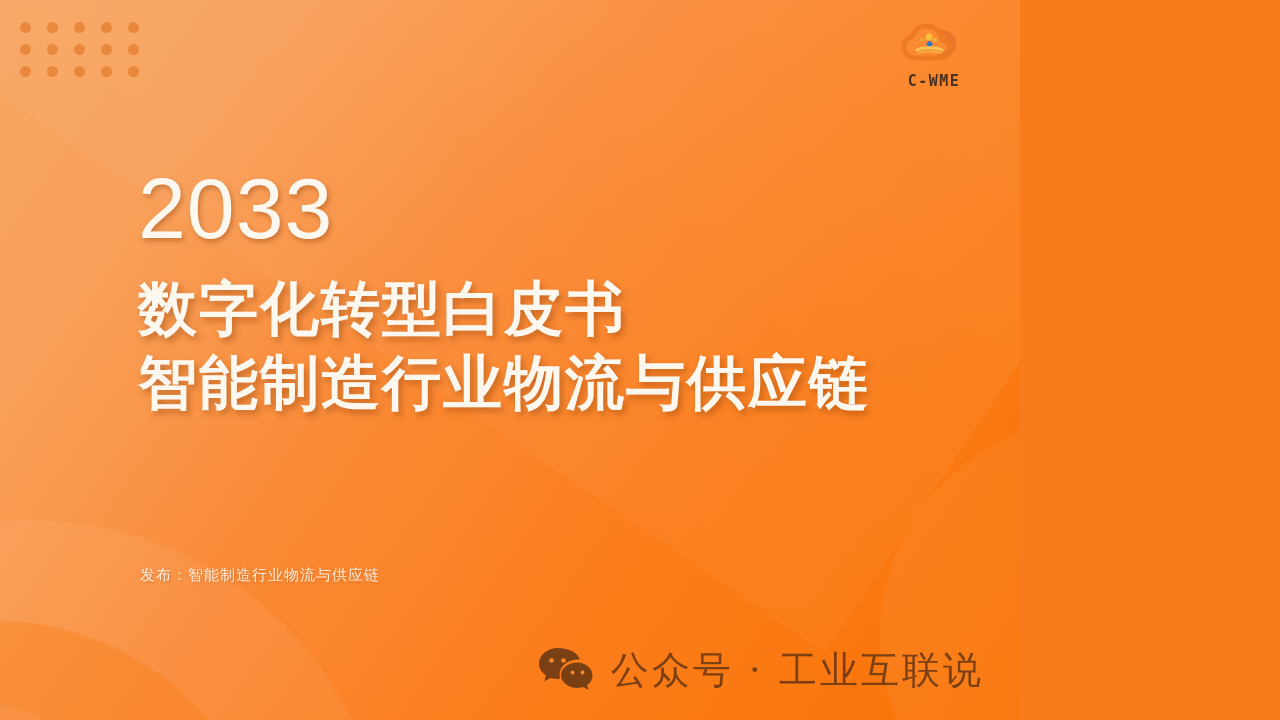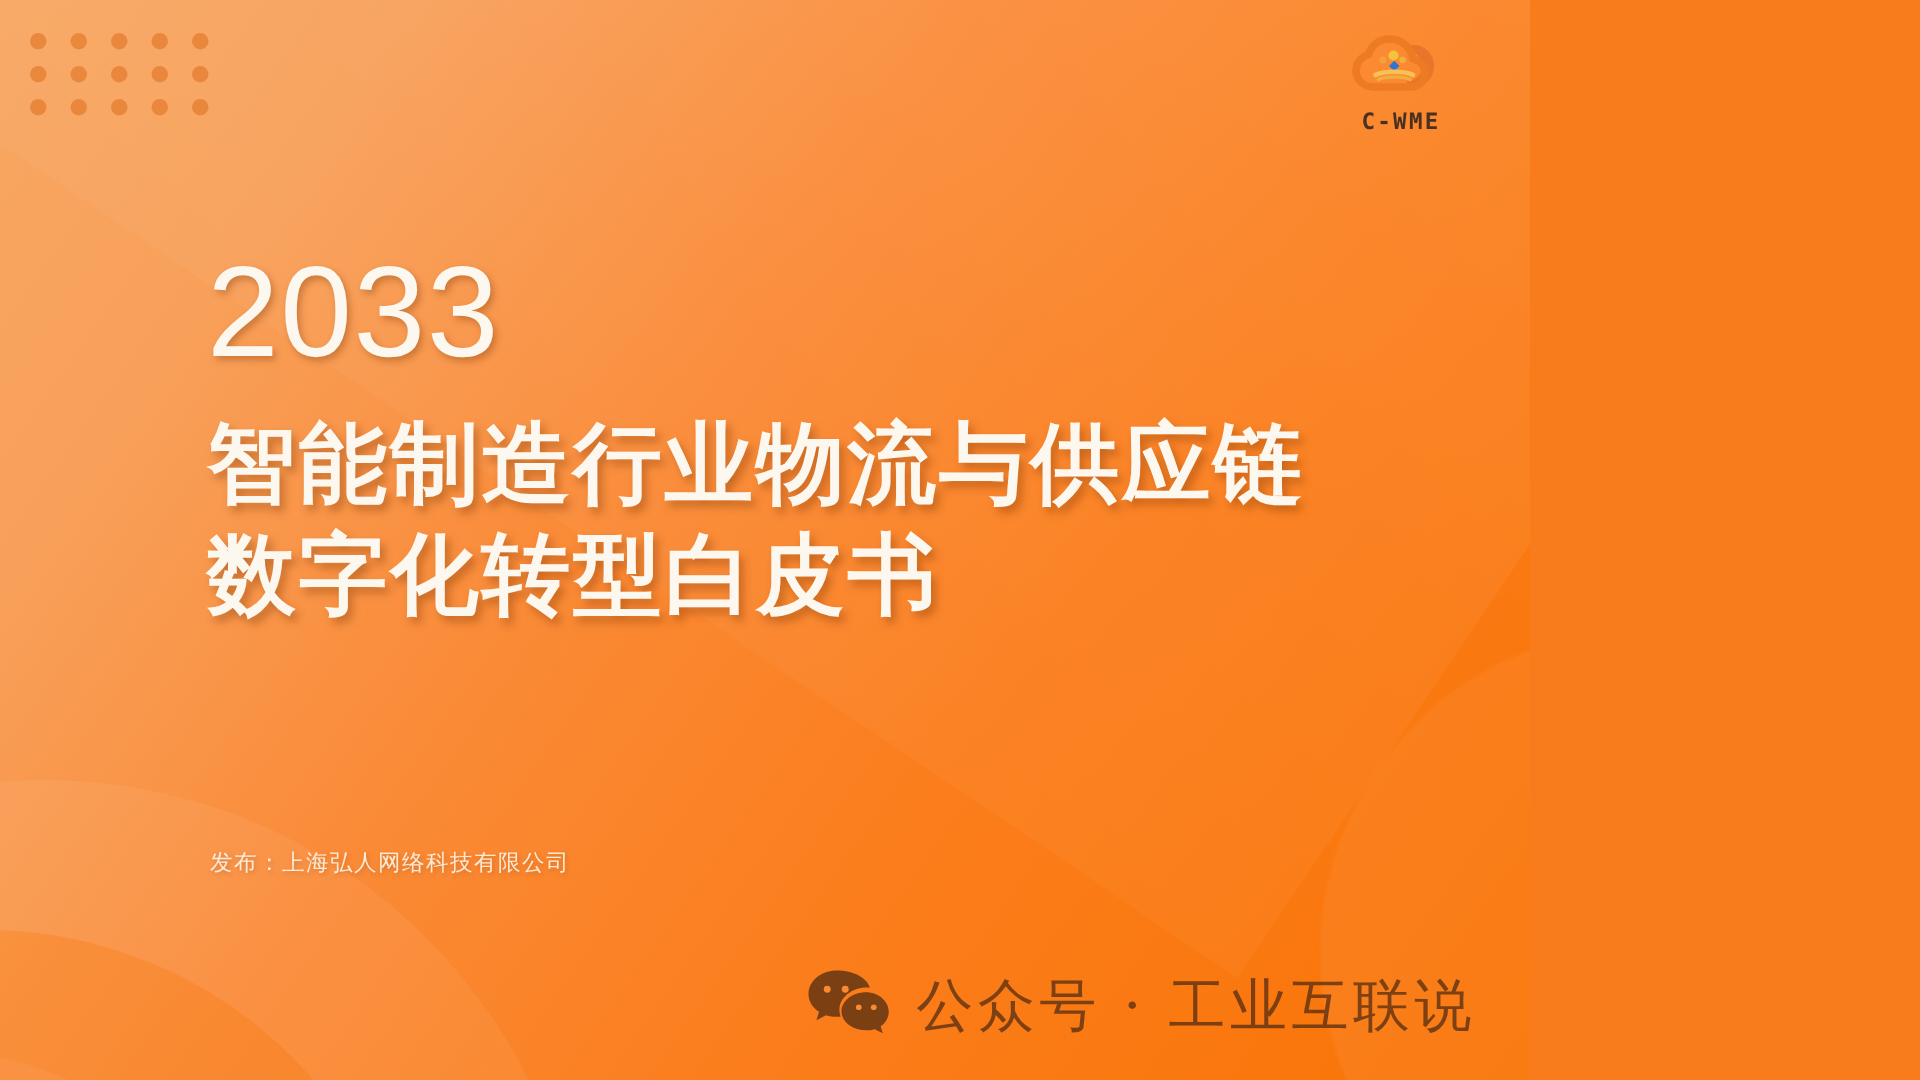--- a/index.html
+++ b/index.html
@@ -232,26 +232,26 @@
         <path d="M19 32c5-3 20-3 25 0" fill="none" stroke="#f6c257" stroke-width="3" stroke-linecap="round"></path>
         <path d="M21 35c4.5-2.2 17-2.2 21 0" fill="none" stroke="#f3ad3e" stroke-width="2.4" stroke-linecap="round"></path>
       </svg>
     </span>
     <div class="logo-word">C-WME</div>
   </div>
 
   <div class="title-block">
     <div class="year">2033</div>
     <div class="headline">
+      <span class="headline-line">数字化转型白皮书</span>
       <span class="headline-line">智能制造行业物流与供应链</span>
-      <span class="headline-line">数字化转型白皮书</span>
     </div>
   </div>
 
-  <div class="publisher">发布：上海弘人网络科技有限公司</div>
+  <div class="publisher">发布：智能制造行业物流与供应链</div>
 
   <div class="watermark">
     <span class="wechat-icon">
       <svg width="58" height="46" viewBox="0 0 58 46" aria-hidden="true">
         <g fill="rgba(90,48,18,0.80)">
 
           <path d="M21 2C10.5 2 2 9 2 17.6c0 4.8 2.7 9.1 7 11.9l-1.7 5.7 6.3-3.3c2.3.7 4.8 1 7.4 1
                    .8 0 1.6 0 2.4-.1-.5-1.4-.8-2.9-.8-4.4 0-8.3 8.2-15 18.3-15 .7 0 1.3 0 2 .1C41.2 7 32.1 2 21 2z"></path>
 
           <path d="M40.5 16.5C31.4 16.5 24 22.2 24 29.2c0 7 7.4 12.7 16.5 12.7 2 0 3.9-.3 5.7-.8l5.3 2.8

